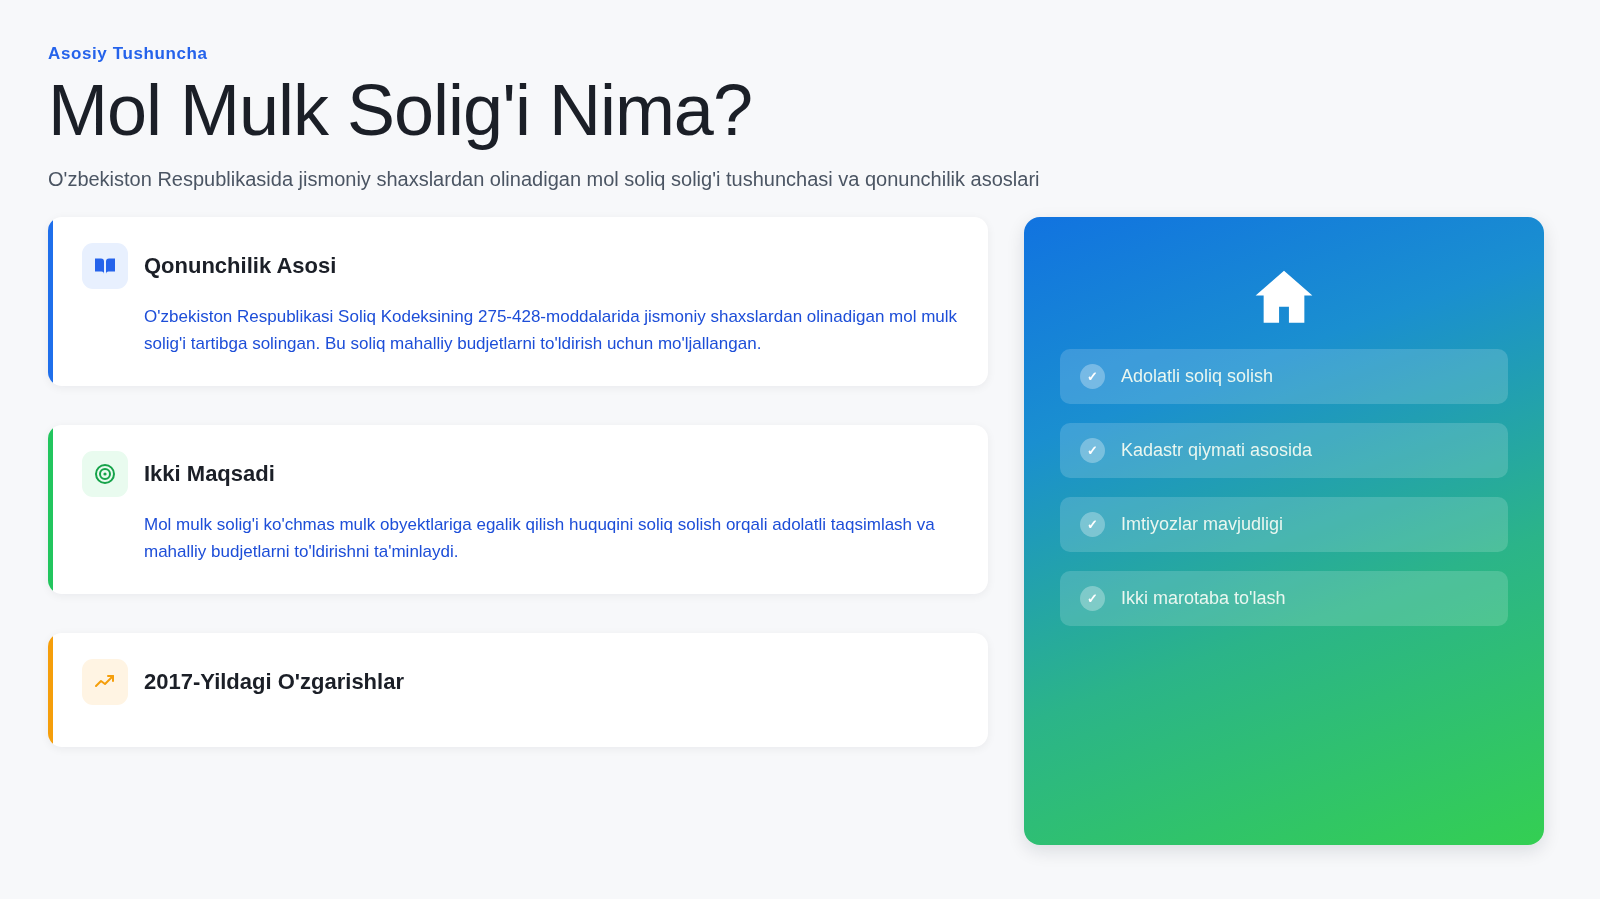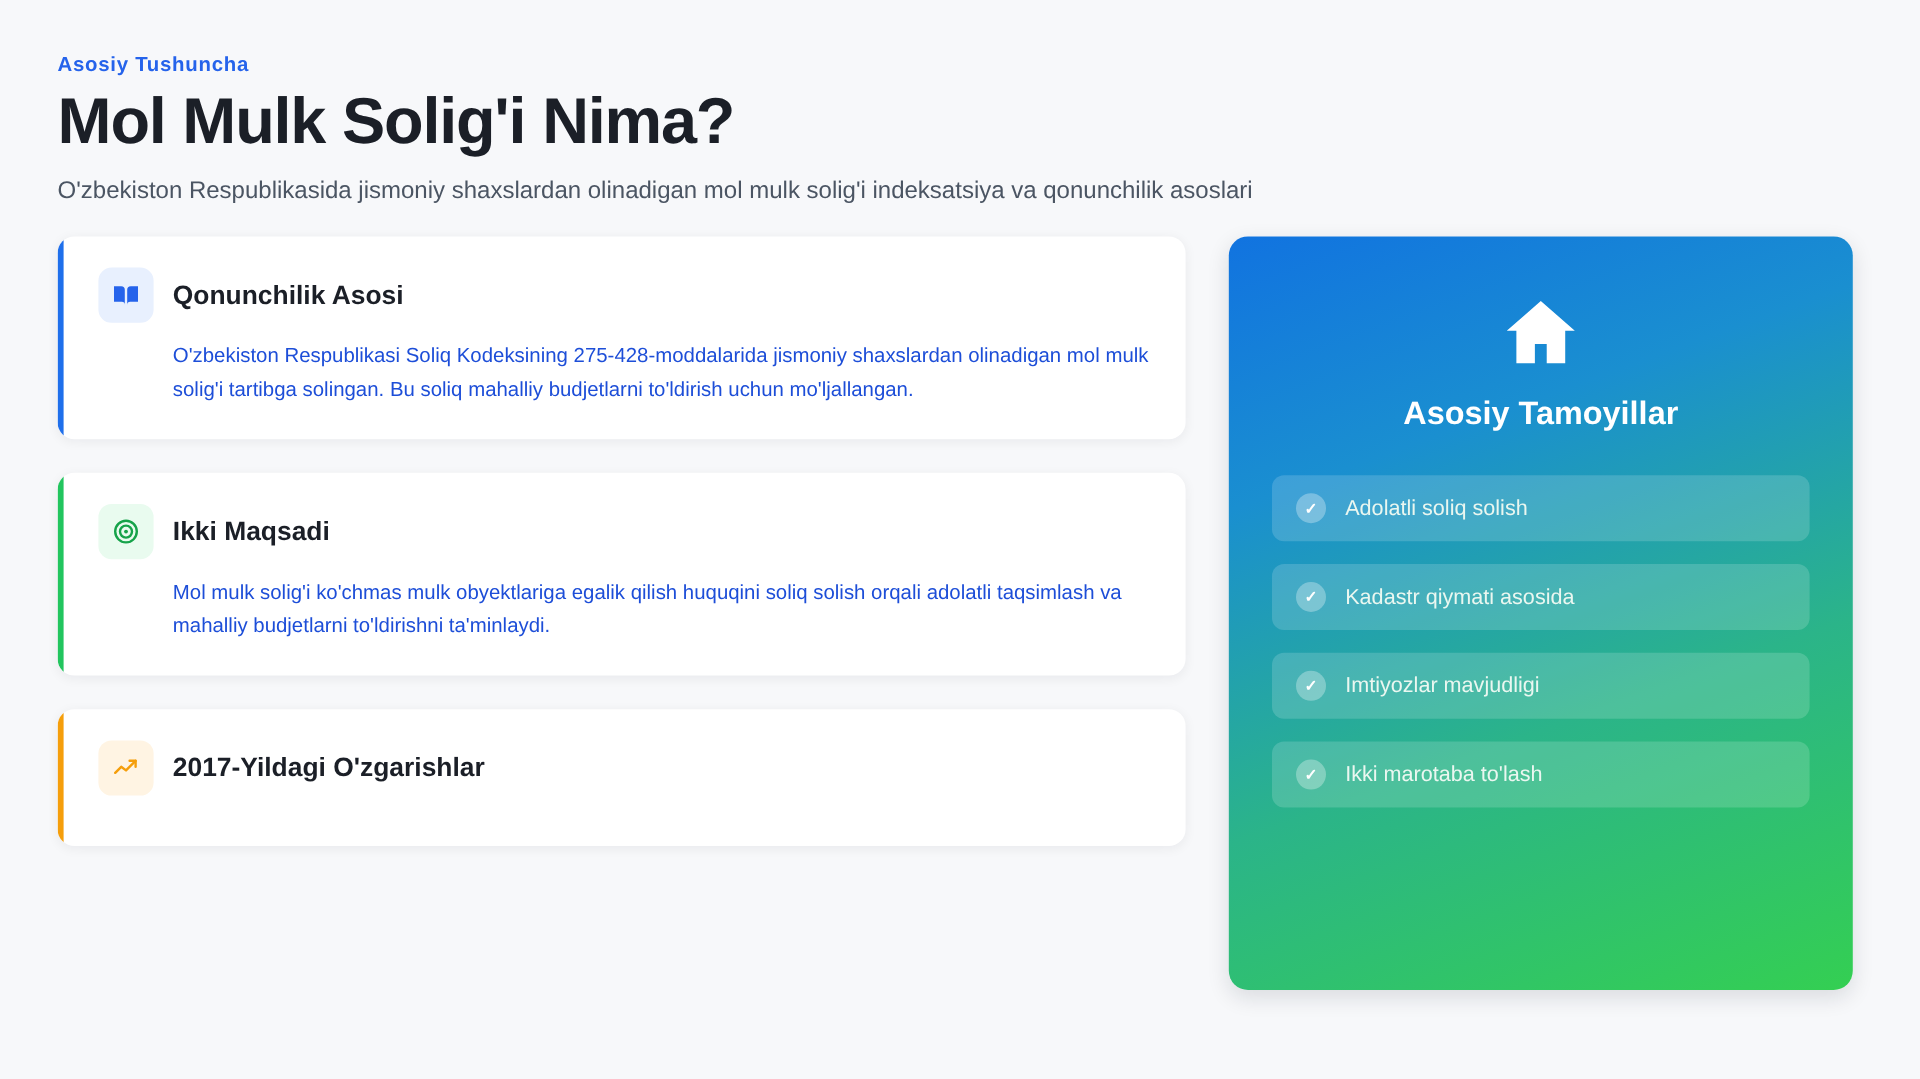--- a/index.html
+++ b/index.html
@@ -18,43 +18,43 @@
     padding: 44px 48px 0 48px;
   }
   .eyebrow {
     color: #2563eb;
     font-size: 17px;
     font-weight: 600;
     letter-spacing: 0.6px;
     margin-bottom: 8px;
   }
   .page-title {
-    font-size: 54px;
+    font-size: 72px;
     line-height: 1.08;
-    font-weight: 700;
+    font-weight: 400;
     color: #1b1f27;
     letter-spacing: -1px;
     margin-bottom: 18px;
   }
   .page-subtitle {
     font-size: 20px;
     color: #4b5563;
     font-weight: 400;
     margin-bottom: 26px;
   }
   .content {
     display: flex;
     gap: 36px;
     align-items: flex-start;
   }
   .cards-col {
     width: 940px;
     display: flex;
     flex-direction: column;
-    gap: 28px;
+    gap: 39px;
   }
   .card {
     position: relative;
     background: #ffffff;
     border-radius: 14px;
     padding: 26px 30px 28px 34px;
     box-shadow: 0 2px 10px rgba(16, 24, 40, 0.06);
     overflow: hidden;
   }
   .card .accent {
@@ -139,21 +139,21 @@
     font-weight: 700;
   }
 </style>
 </head>
 <body>
 
 <div class="page">
 
   <div class="eyebrow">Asosiy Tushuncha</div>
   <h1 class="page-title">Mol Mulk Solig'i Nima?</h1>
-  <div class="page-subtitle">O'zbekiston Respublikasida jismoniy shaxslardan olinadigan mol mulk solig'i indeksatsiya va qonunchilik asoslari</div>
+  <div class="page-subtitle">O'zbekiston Respublikasida jismoniy shaxslardan olinadigan mol soliq solig'i tushunchasi va qonunchilik asoslari</div>
 
   <div class="content">
 
     <div class="cards-col">
 
       <div class="card">
         <div class="accent" style="background:#1f6feb"></div>
         <div class="card-head">
           <div class="card-icon" style="background:#e8f0fe">
             <svg width="24" height="24" viewBox="0 0 24 24" fill="none" stroke="#2563eb" stroke-width="2" stroke-linecap="round" stroke-linejoin="round">
@@ -195,21 +195,20 @@
       </div>
 
     </div>
 
     <div class="panel">
       <div class="panel-icon">
         <svg width="74" height="74" viewBox="0 0 24 24" fill="#ffffff">
           <path d="M12 3.2 2.8 11.2h2.6V20h5v-5.2h3.2V20h5v-8.8h2.6z"></path>
         </svg>
       </div>
-      <div class="panel-title">Asosiy Tamoyillar</div>
 
       <div class="panel-list">
         <div class="panel-item">
           <span class="check">✓</span>
           <span>Adolatli soliq solish</span>
         </div>
         <div class="panel-item">
           <span class="check">✓</span>
           <span>Kadastr qiymati asosida</span>
         </div>

